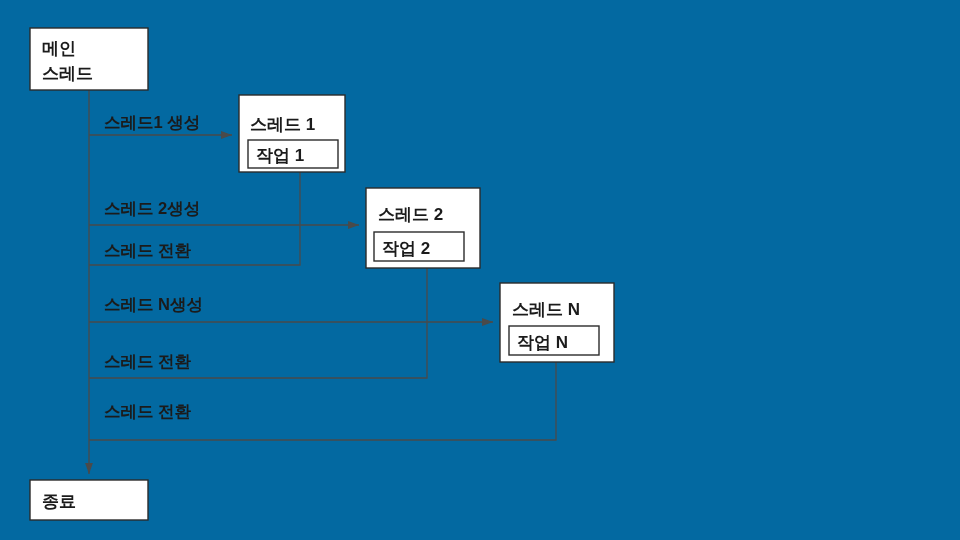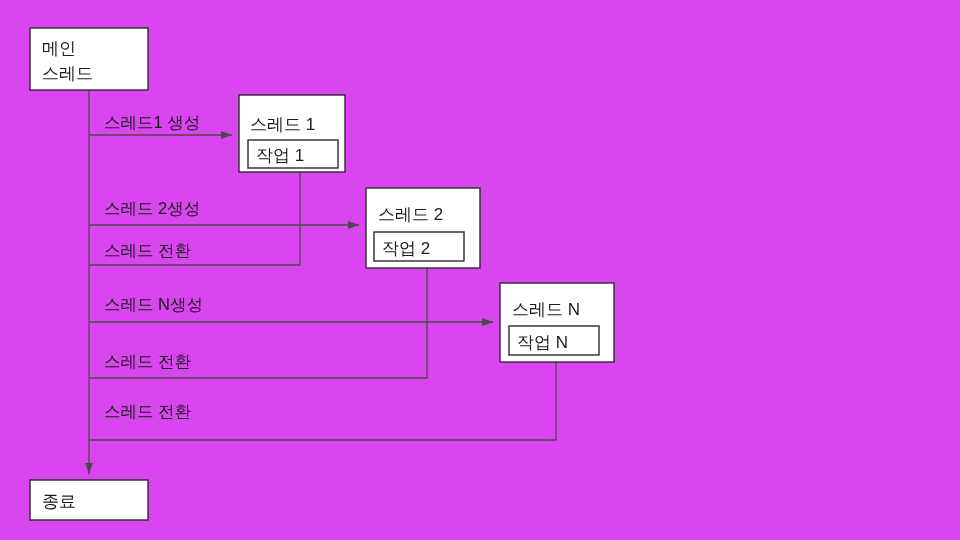--- a/index.html
+++ b/index.html
@@ -4,23 +4,24 @@
 <style>
   html, body {
     margin: 0;
     padding: 0;
     background: #ffffff;
   }
   #canvas {
     position: relative;
     width: 960px;
     height: 540px;
-    background: #d946ef;
+    background: #0369a1;
     font-family: "Liberation Sans", "DejaVu Sans", sans-serif;
     overflow: hidden;
+    font-weight: bold;
   }
   svg#diagram {
     position: absolute;
     left: 0;
     top: 0;
     width: 960px;
     height: 540px;
   }
   .box-rect {
     fill: #ffffff;

